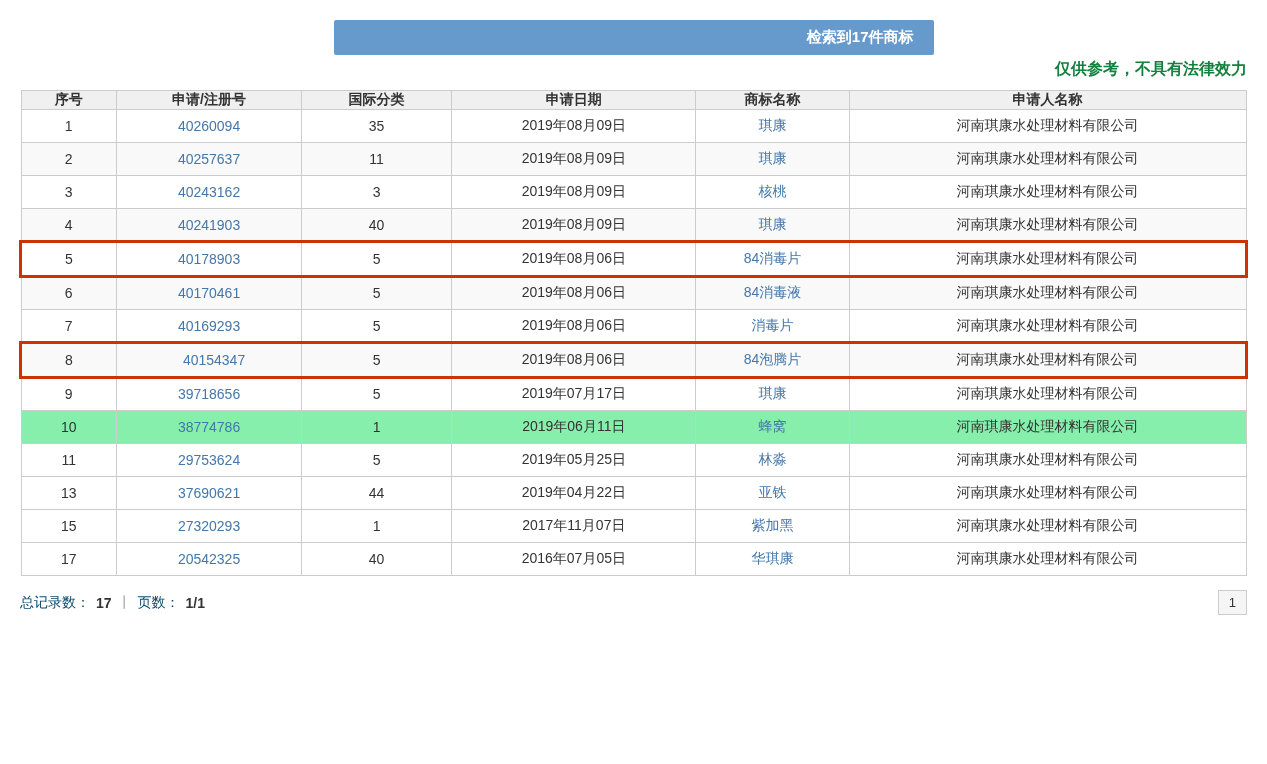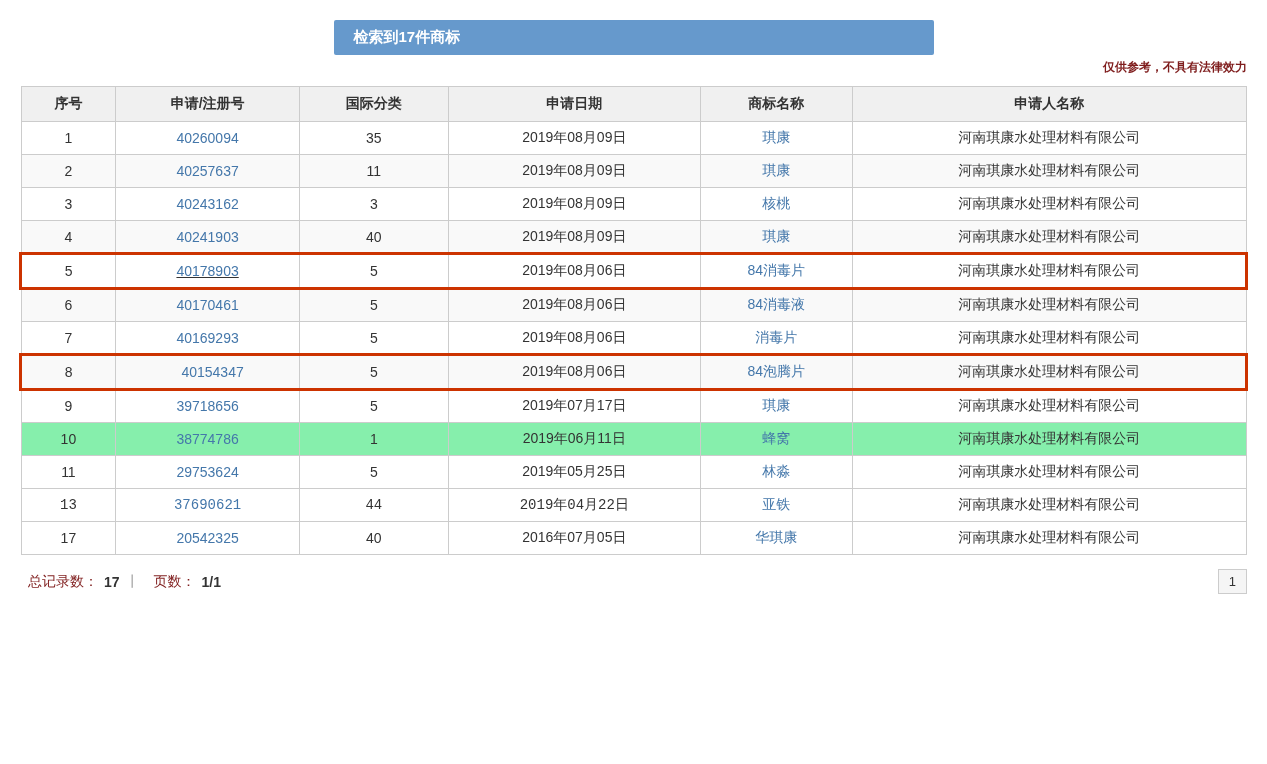--- a/index.html
+++ b/index.html
@@ -6,49 +6,49 @@
     body {
       font-family: "Microsoft YaHei", "SimHei", Arial, sans-serif;
       font-size: 14px;
       background: #fff;
       color: #333;
       padding: 20px;
     }
     .header-bar {
       background: #6699cc;
       color: #fff;
-      text-align: left;
+      text-align: right;
       padding: 8px 20px;
       font-size: 15px;
       font-weight: bold;
       width: 600px;
       margin: 0 auto 4px auto;
       border-radius: 2px;
     }
     .top-row {
       display: flex;
       justify-content: flex-end;
       margin-bottom: 10px;
     }
     .disclaimer {
-      color: #7f1d1d;
+      color: #15803d;
       font-weight: bold;
-      font-size: 12px;
+      font-size: 16px;
     }
     table {
       width: 100%;
       border-collapse: collapse;
       border: 1px solid #ccc;
     }
     thead tr {
       background: #f5f5f5;
     }
     th {
       border: 1px solid #ccc;
-      padding: 8px 10px;
+      padding: 0 10px;
       text-align: center;
       font-weight: bold;
       color: #333;
       background: #f0f0f0;
     }
     td {
       border: 1px solid #ccc;
       padding: 7px 10px;
       text-align: center;
       color: #333;
@@ -56,21 +56,21 @@
     tbody tr:nth-child(odd) { background: #fff; }
     tbody tr:nth-child(even) { background: #f9f9f9; }
     .link { color: #4477aa; text-decoration: none; cursor: pointer; }
     .footer {
       margin-top: 14px;
       display: flex;
       align-items: center;
       gap: 6px;
       font-size: 14px;
     }
-    .footer-label { color: #7f1d1d; margin-left: 8px; }
+    .footer-label { color: #0c4a6e; }
     .footer-bold { font-weight: bold; color: #333; }
     .footer-sep { color: #999; }
     .pagination {
       margin-left: auto;
     }
     .page-btn {
       display: inline-block;
       padding: 4px 10px;
       border: 1px solid #ccc;
       background: #f5f5f5;
@@ -129,21 +129,21 @@
       <tr style="background: rgb(249, 249, 249);">
         <td>4</td>
         <td><a class="link" href="#">40241903</a></td>
         <td>40</td>
         <td>2019年08月09日</td>
         <td><a class="link" href="#">琪康</a></td>
         <td>河南琪康水处理材料有限公司</td>
       </tr>
       <tr style="outline: rgb(204, 51, 0) solid 2px; background: rgb(255, 255, 255);">
         <td style="border-top: 2px solid rgb(204, 51, 0); border-bottom: 2px solid rgb(204, 51, 0); border-left: 2px solid rgb(204, 51, 0);">5</td>
-        <td style="border-top: 2px solid rgb(204, 51, 0); border-bottom: 2px solid rgb(204, 51, 0); text-decoration: underline;"><a class="link" href="#">40178903</a></td>
+        <td style="border-top: 2px solid rgb(204, 51, 0); border-bottom: 2px solid rgb(204, 51, 0);"><a class="link" href="#">40178903</a></td>
         <td style="border-top: 2px solid rgb(204, 51, 0); border-bottom: 2px solid rgb(204, 51, 0);">5</td>
         <td style="border-top: 2px solid rgb(204, 51, 0); border-bottom: 2px solid rgb(204, 51, 0);">2019年08月06日</td>
         <td style="border-top: 2px solid rgb(204, 51, 0); border-bottom: 2px solid rgb(204, 51, 0);"><a class="link" href="#">84消毒片</a></td>
         <td style="border-top: 2px solid rgb(204, 51, 0); border-bottom: 2px solid rgb(204, 51, 0); border-right: 2px solid rgb(204, 51, 0);">河南琪康水处理材料有限公司</td>
       </tr>
       <tr style="background: rgb(249, 249, 249);">
         <td>6</td>
         <td><a class="link" href="#">40170461</a></td>
         <td>5</td>
         <td>2019年08月06日</td>
@@ -183,26 +183,34 @@
         <td>河南琪康水处理材料有限公司</td>
       </tr>
       <tr style="background: rgb(255, 255, 255);">
         <td>11</td>
         <td><a class="link" href="#">29753624</a></td>
         <td>5</td>
         <td>2019年05月25日</td>
         <td><a class="link" href="#">林淼</a></td>
         <td>河南琪康水处理材料有限公司</td>
       </tr>
-      <tr style="background: rgb(255, 255, 255); font-family: Liberation Mono, monospace;">
+      <tr style="background: rgb(255, 255, 255);">
         <td>13</td>
         <td><a class="link" href="#">37690621</a></td>
         <td>44</td>
         <td>2019年04月22日</td>
         <td><a class="link" href="#">亚铁</a></td>
+        <td>河南琪康水处理材料有限公司</td>
+      </tr>
+      <tr style="background: rgb(255, 255, 255);">
+        <td>15</td>
+        <td><a class="link" href="#">27320293</a></td>
+        <td>1</td>
+        <td>2017年11月07日</td>
+        <td><a class="link" href="#">紫加黑</a></td>
         <td>河南琪康水处理材料有限公司</td>
       </tr>
       <tr style="background: rgb(255, 255, 255);">
         <td>17</td>
         <td><a class="link" href="#">20542325</a></td>
         <td>40</td>
         <td>2016年07月05日</td>
         <td><a class="link" href="#">华琪康</a></td>
         <td>河南琪康水处理材料有限公司</td>
       </tr>

